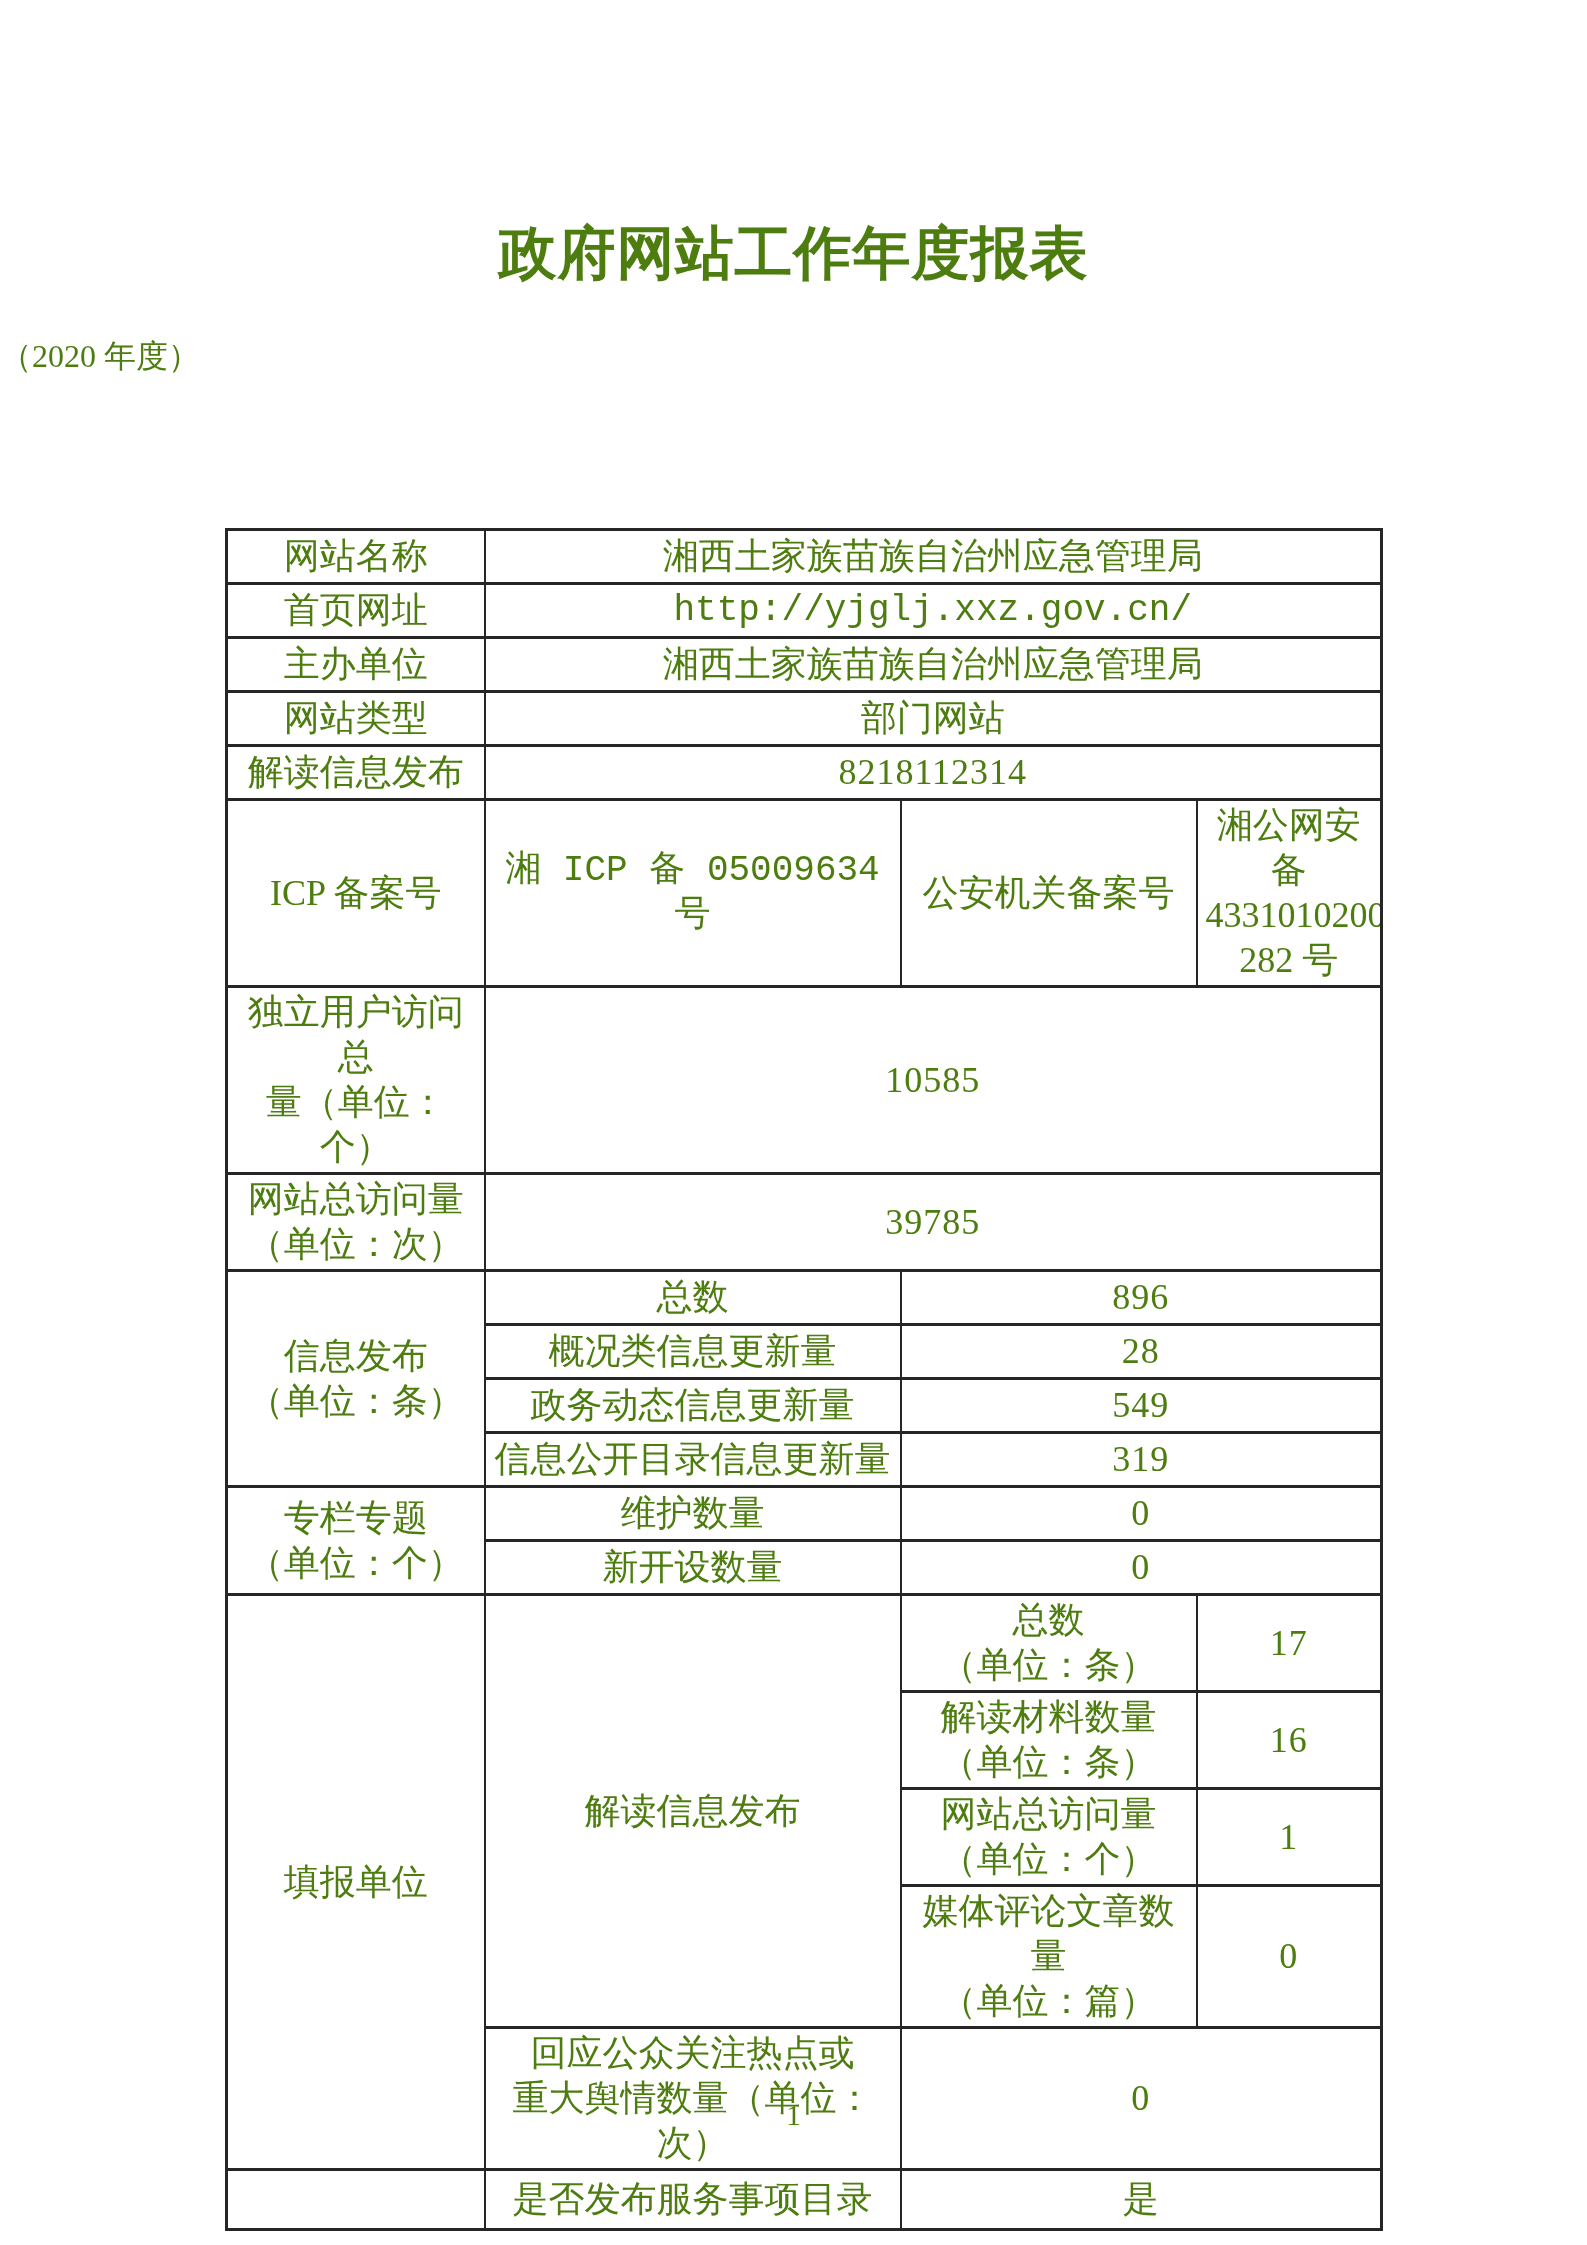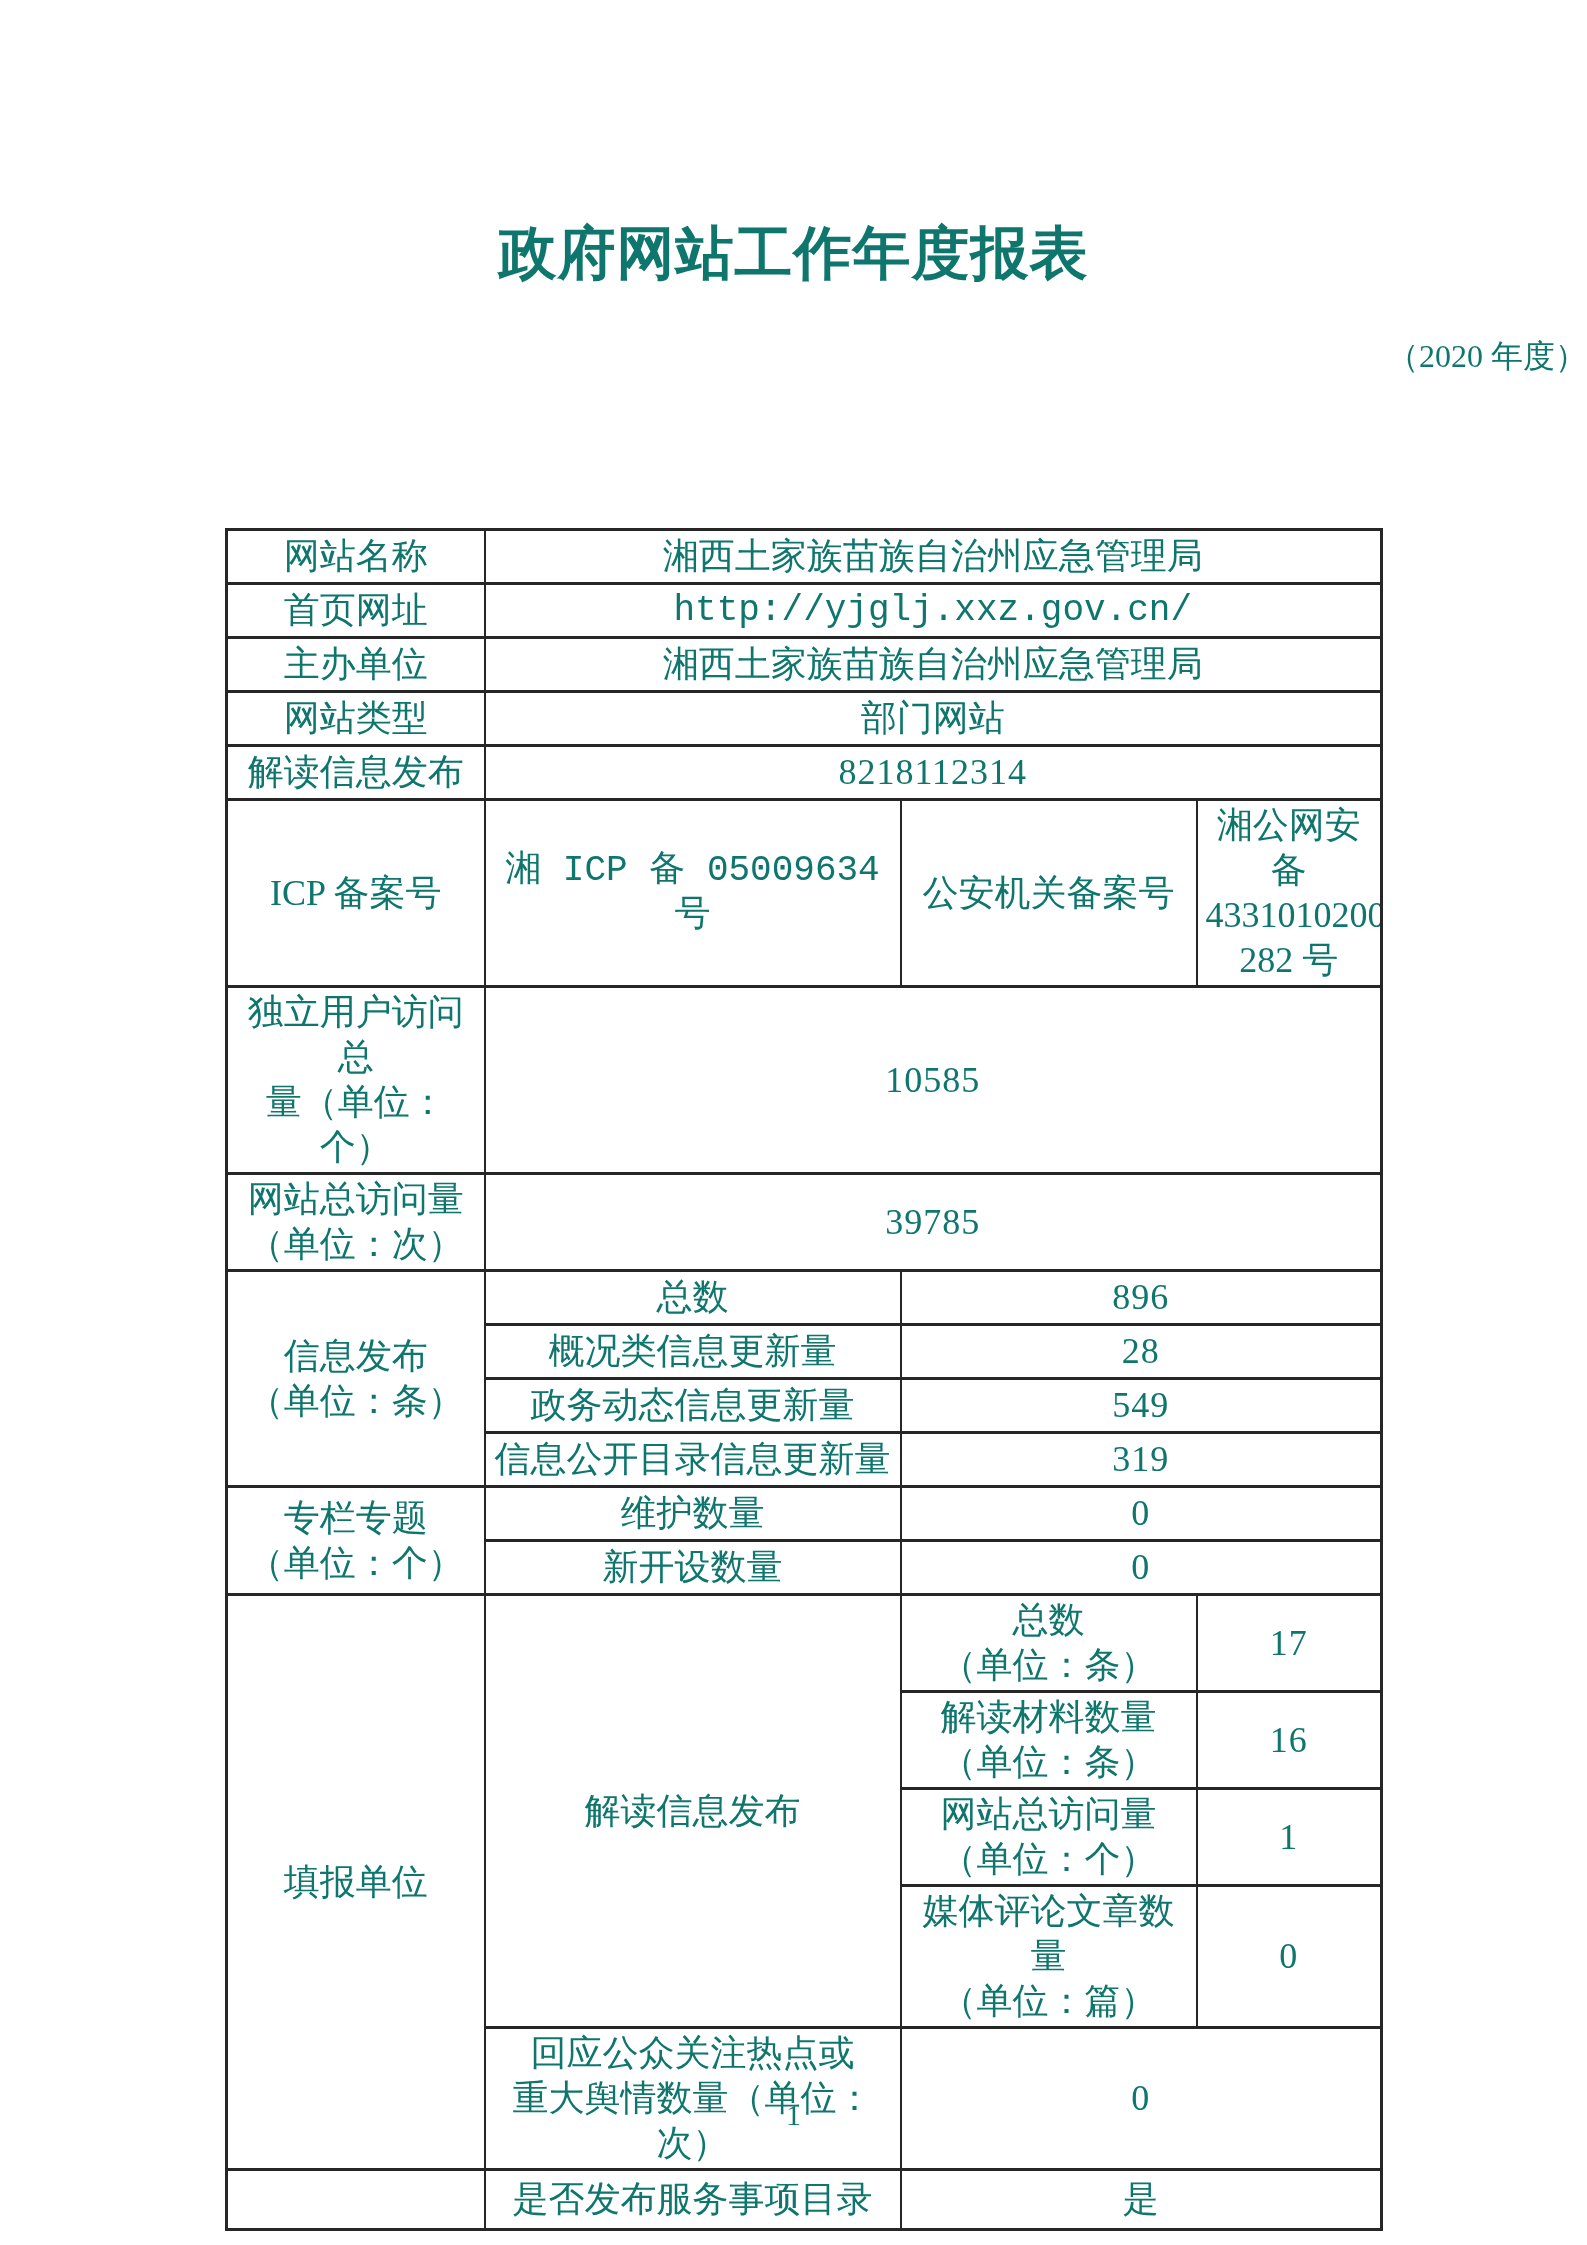--- a/index.html
+++ b/index.html
@@ -1,36 +1,36 @@
 <!DOCTYPE html>
 <html><head>
 <meta charset="utf-8">
 <style>
   * { margin:0; padding:0; box-sizing:border-box; }
   html,body { background:#ffffff; }
   .page {
     position:relative;
     width:1587px; height:2245px;
     background:#ffffff;
-    color:#0f766e;
+    color:#4d7c0f;
     font-family:"Liberation Serif","DejaVu Serif",serif;
     overflow:hidden;
     text-decoration:underline;
   }
   .title {
     position:absolute; top:215px; left:0; width:100%;
     text-align:center;
     font-family:"Liberation Sans","DejaVu Sans",sans-serif;
     font-weight:900;
     font-size:58px;
     letter-spacing:1px;
   }
   .subtitle {
     position:absolute; top:335px; left:0; width:100%;
-    text-align:right;
+    text-align:left;
     font-size:32px;
   }
   .unit-line {
     position:absolute; top:479px; left:226px;
     font-family:"Liberation Sans","DejaVu Sans",sans-serif;
     font-weight:700;
     font-size:29px;
   }
   table.report {
     position:absolute; left:225px; top:528px;

